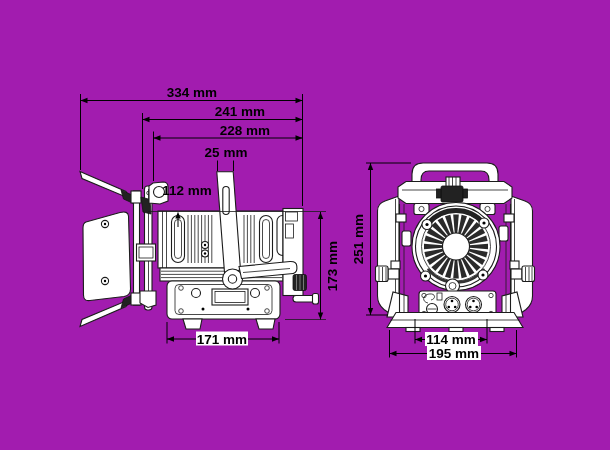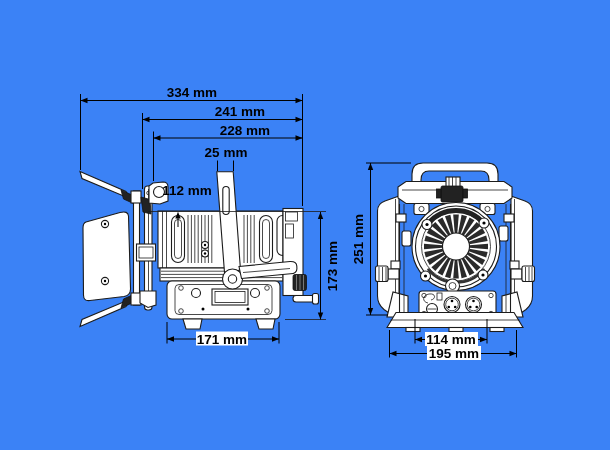--- a/index.html
+++ b/index.html
@@ -1,16 +1,16 @@
 <!DOCTYPE html>
 <html><head>
 <meta charset="utf-8">
 <style>
   html,body{margin:0;padding:0;background:#ffffff;}
-  .stage{width:610px;height:450px;background:#3b82f6;position:relative;overflow:hidden;}
+  .stage{width:610px;height:450px;background:#a21caf;position:relative;overflow:hidden;}
   svg{display:block;}
   .dimtext{font-family:"Liberation Sans","DejaVu Sans",sans-serif;font-weight:bold;font-size:13.5px;fill:#000;}
   .ln{stroke:#1c1c1c;fill:none;stroke-width:1.1;}
   .lnthin{stroke:#1c1c1c;fill:none;stroke-width:0.8;}
   .lnw{stroke:#1c1c1c;fill:#ffffff;stroke-width:1.1;}
   .dim{stroke:#000;fill:none;stroke-width:1;}
   .arr{fill:#000;stroke:none;}
   .dark{fill:#222;stroke:#111;stroke-width:0.8;}
   .bg{fill:#ffffff;stroke:none;}
 </style>

